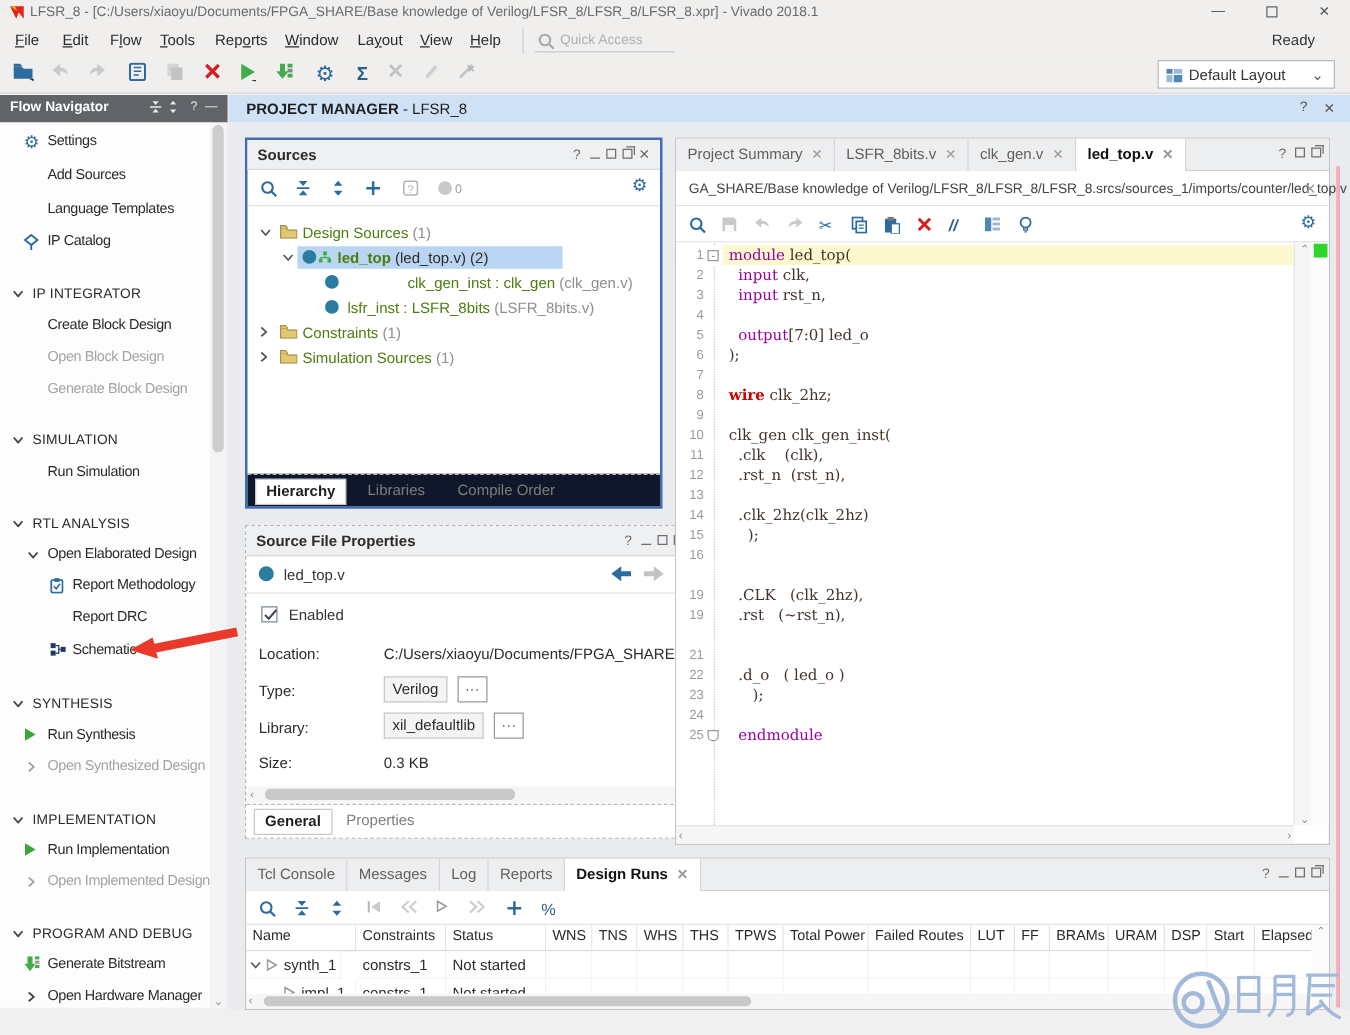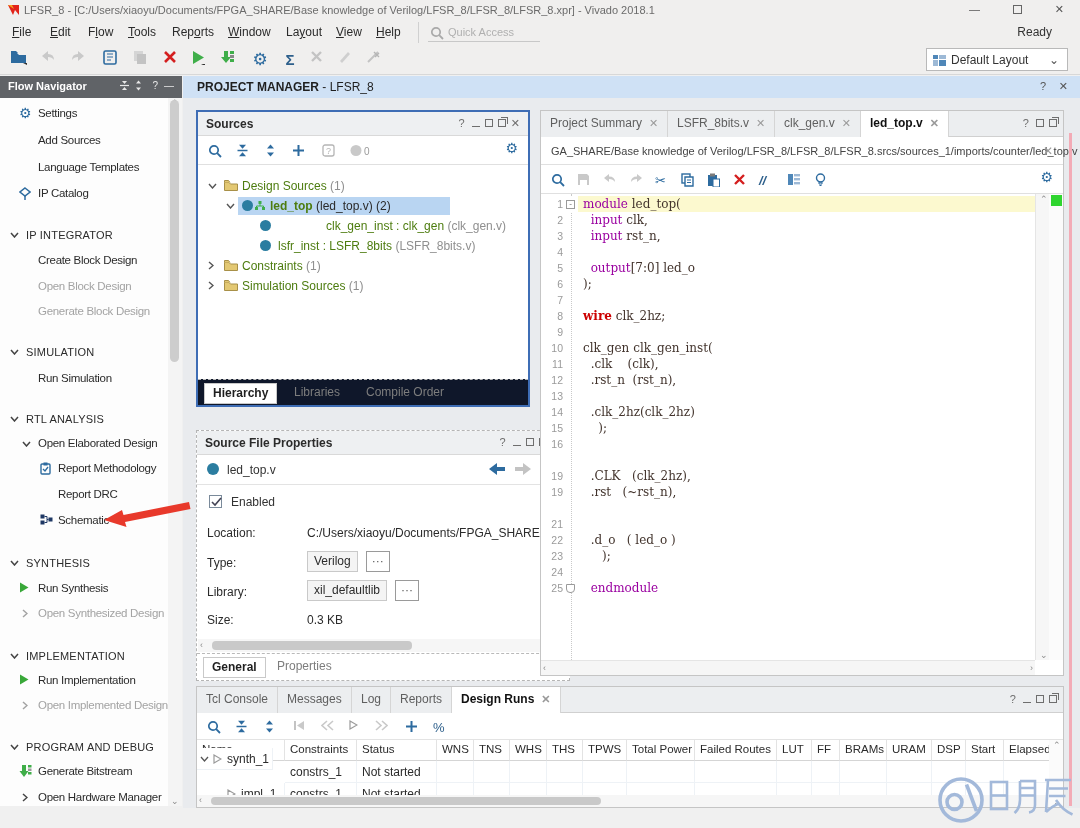--- a/index.html
+++ b/index.html
@@ -48,21 +48,21 @@
 .q { font-size:11px; color:#6e6e6e; }
 #sources { left:13px; top:12px; width:334px; height:297px; border:2px solid #3e6db5; }
 #src-toolbar { position:absolute; left:0; top:24px; right:0; height:29px; border-bottom:1px solid #e0e0e0; }
 .tree-row { position:absolute; left:0; right:0; height:20px; white-space:nowrap; }
 .tree-row .lab { font-size:12px; color:#4d7c0f; }
 .tree-row .suf { font-size:12px; color:#8f8f8f; font-weight:normal; }
 .tree-row .suf.dk { color:#2b2b2b; }
 #src-tabs { position:absolute; left:0; bottom:0; right:0; height:26px; border-top:1px dashed #b9b9b9; background:#0f172a; }
 .ptab { position:absolute; top:3px; height:21px; line-height:19px; padding:0 8px; color:#7d7d7d; white-space:nowrap; }
 .ptab.act { border:1px solid #c9c9c9; background:#fff; color:#1f1f1f; font-weight:bold; }
-#sfp { left:13px; top:332px; width:374px; height:251px; border:1px dashed #b5b5b5; }
+#sfp { left:13px; top:322px; width:374px; height:251px; border:1px dashed #b5b5b5; }
 #sfp-sub { position:absolute; left:0; top:24px; right:0; height:30px; border-bottom:1px solid #e3e3e3; }
 #sfp-body { position:absolute; left:0; top:54px; right:14px; bottom:38px; overflow:hidden; }
 .sfp-row { position:absolute; left:10px; font-size:12px; color:#2b2b2b; white-space:nowrap; }
 .sfp-val { position:absolute; left:110px; font-size:12px; color:#2b2b2b; white-space:nowrap; }
 .valbox { display:inline-block; border:1px solid #c9c9c9; background:#f4f4f4; padding:2px 6px 3px 6px; }
 .morebox { display:inline-block; border:1px solid #9a9a9a; background:#fff; padding:2px 5px 3px 5px; margin-left:8px; color:#555; }
 #sfp-vscroll { position:absolute; right:1px; top:55px; width:13px; bottom:42px; background:#f4f4f4; }
 #sfp-vthumb { position:absolute; left:2px; top:14px; width:9px; height:60px; background:#cdcdcd; border-radius:4px; }
 #sfp-hscroll { position:absolute; left:1px; bottom:28px; right:14px; height:13px; background:#f6f6f6; }
 #sfp-hthumb { position:absolute; left:14px; top:2px; width:200px; height:9px; background:#c9c9c9; border-radius:4px; }
@@ -763,21 +763,21 @@
           <div class="th" style="left:386px;width:44px">TPWS</div>
           <div class="th" style="left:430px;width:68px">Total Power</div>
           <div class="th" style="left:498px;width:82px">Failed Routes</div>
           <div class="th" style="left:580px;width:35px">LUT</div>
           <div class="th" style="left:615px;width:28px">FF</div>
           <div class="th" style="left:643px;width:47px">BRAMs</div>
           <div class="th" style="left:690px;width:45px">URAM</div>
           <div class="th" style="left:735px;width:34px">DSP</div>
           <div class="th" style="left:769px;width:38px">Start</div>
           <div class="th" style="left:807px;width:56px">Elapsed</div>
-          <div class="td" style="left:0px;top:8px;width:76px">
+          <div class="td" style="left:0px;top:21px;width:76px">
             <span style="position:absolute;left:3px;top:8px">
               <svg width="9" height="6" viewBox="0 0 9 6">
                 <path d="M1 1 L4.5 5 L8 1" stroke="#555" stroke-width="1.3" fill="none"></path>
               </svg>
             </span>
             <span style="position:absolute;left:16px;top:6px">
               <svg width="9" height="10" viewBox="0 0 9 10">
                 <path d="M1 1 L8 5 L1 9 Z" fill="none" stroke="#9a9a9a" stroke-width="1.2"></path>
               </svg>
             </span>

